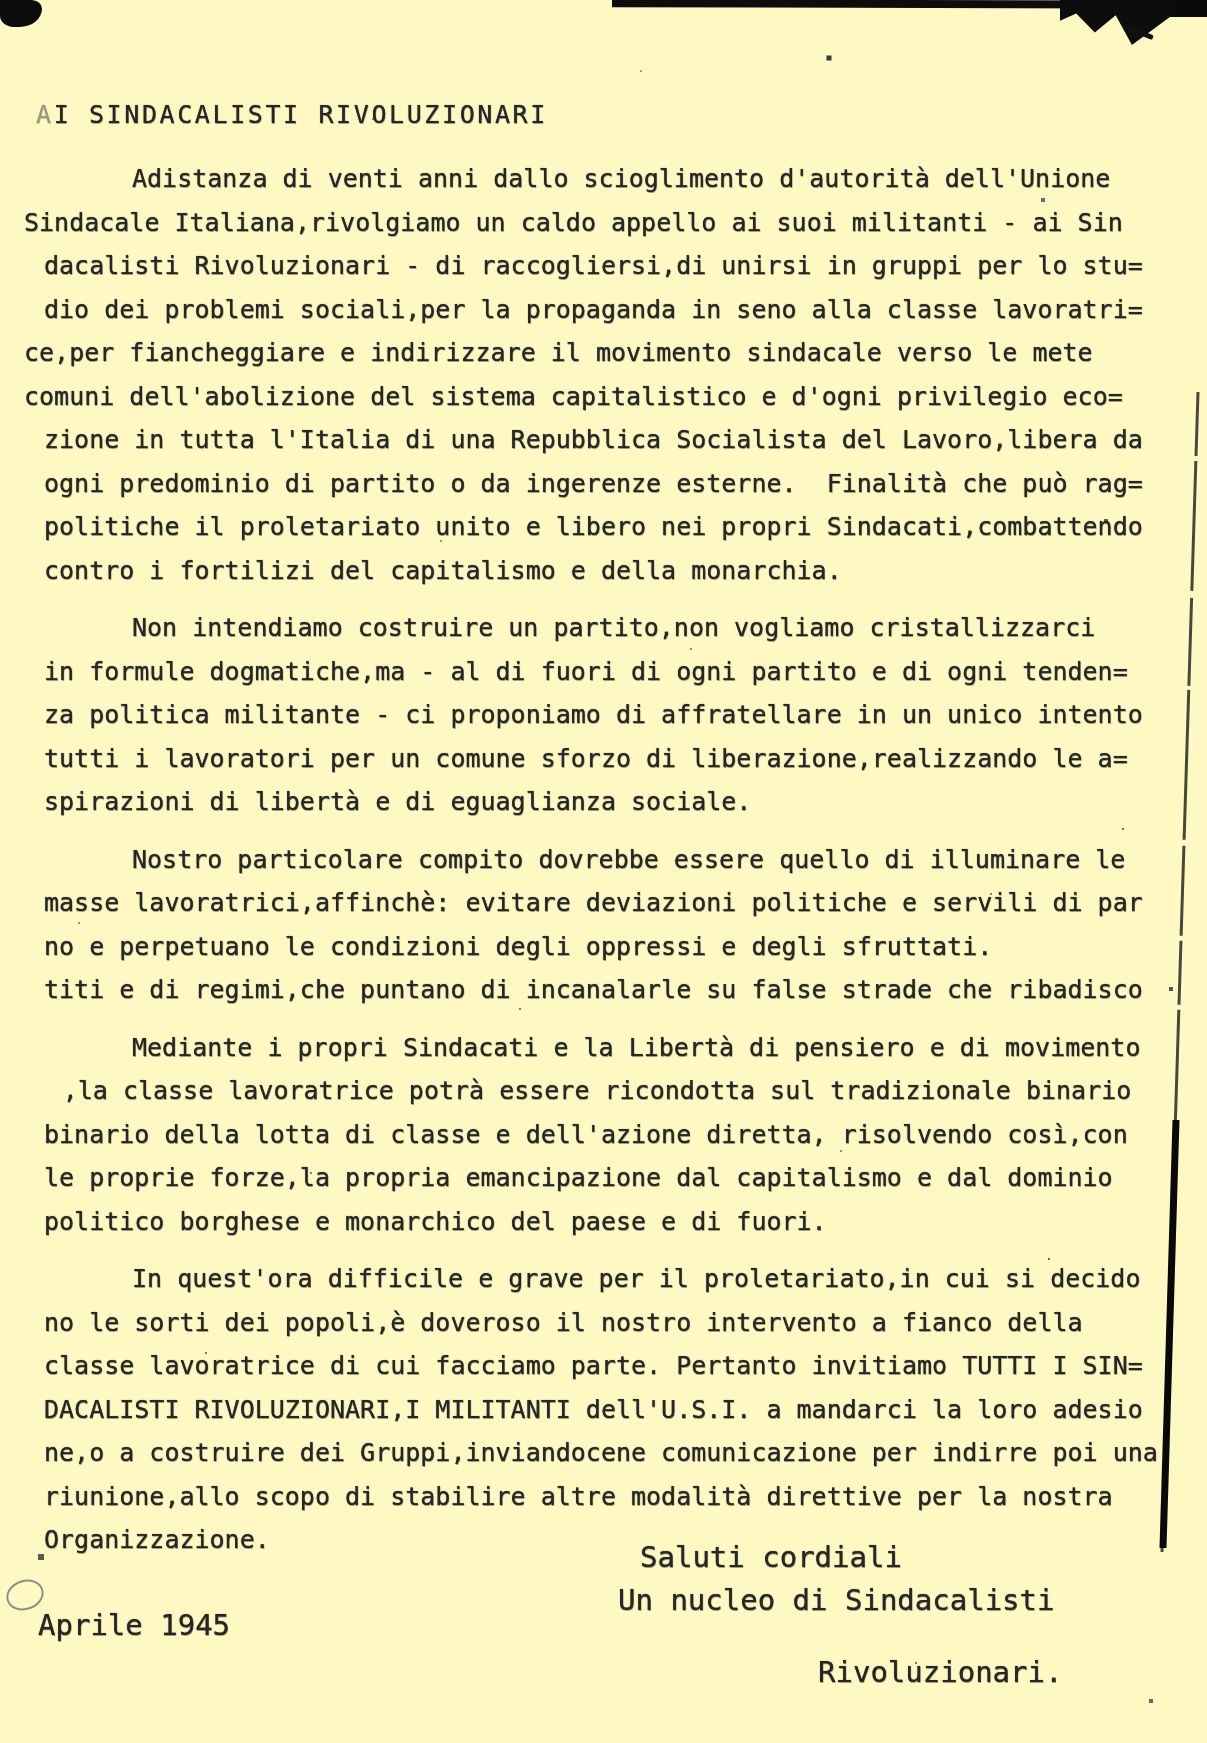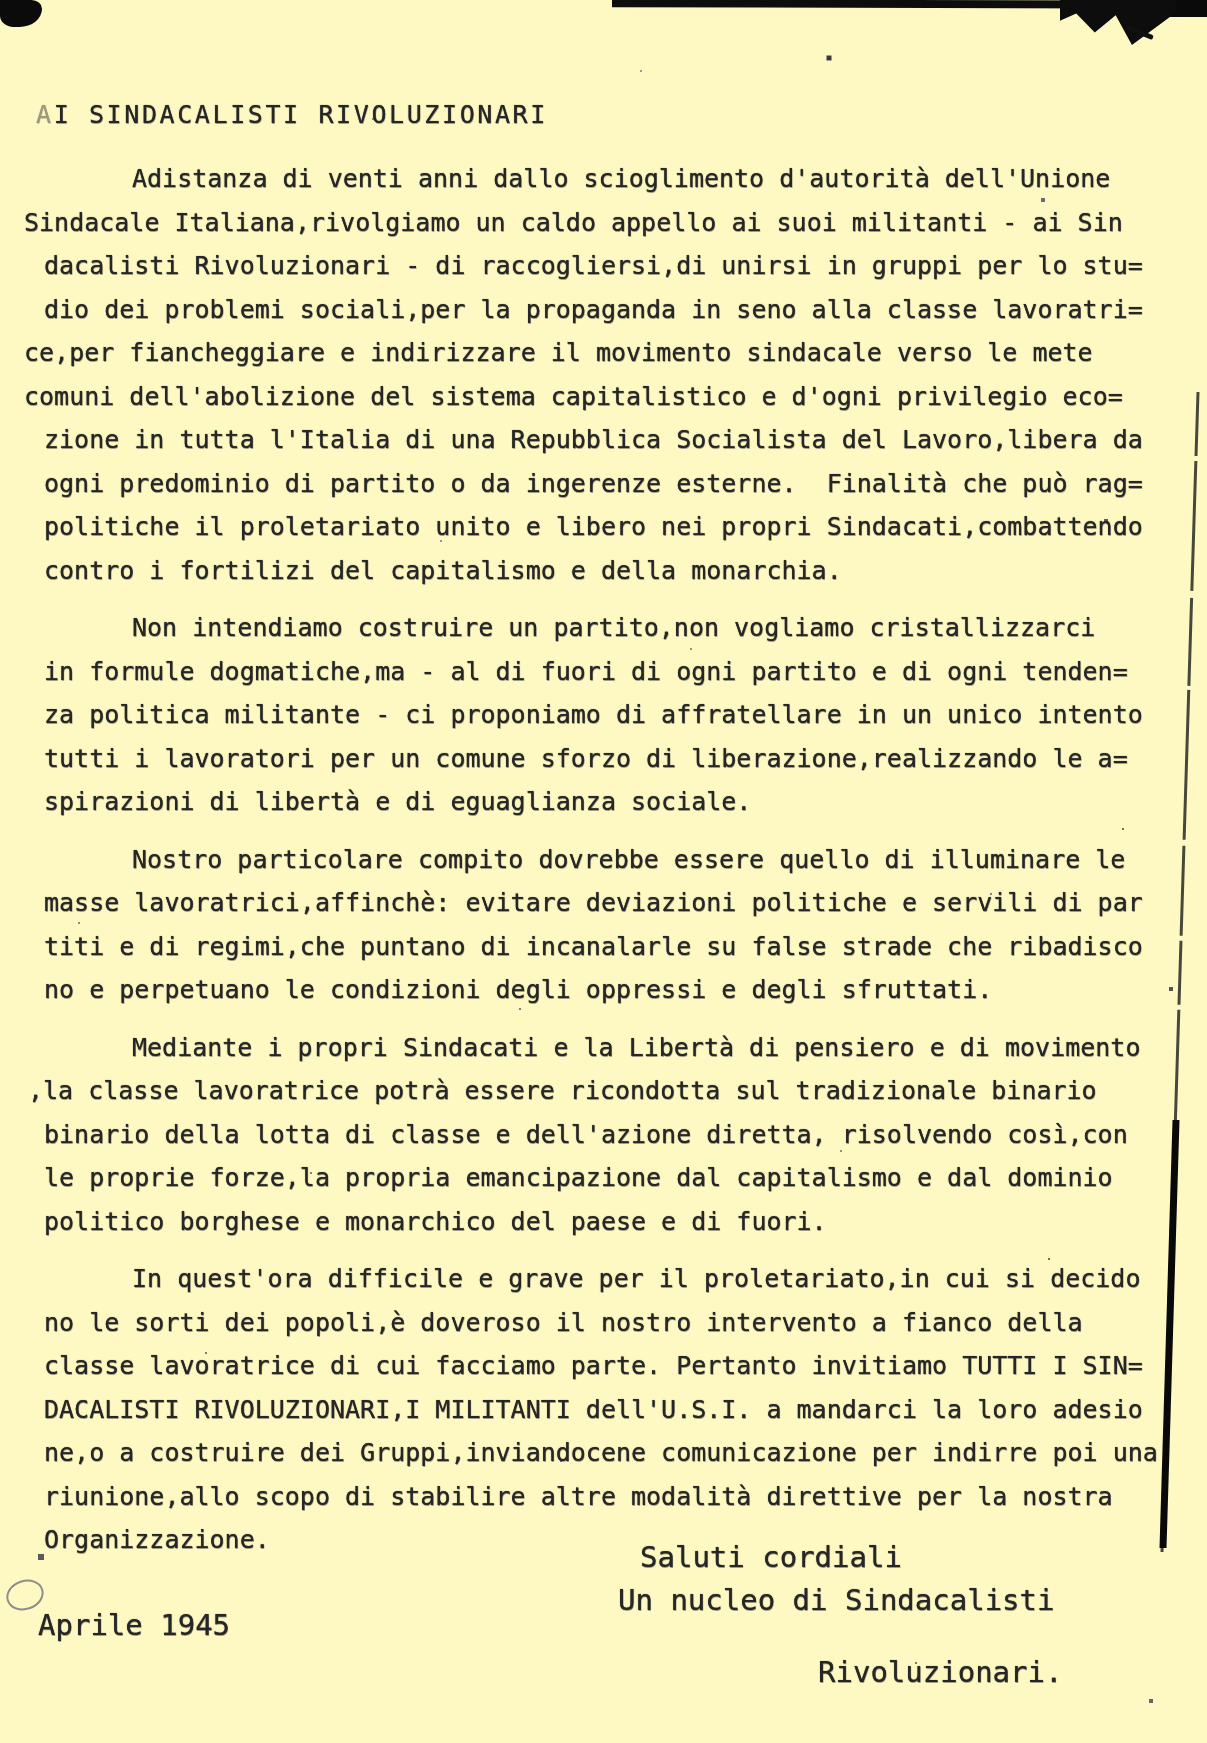--- a/index.html
+++ b/index.html
@@ -21,21 +21,21 @@
     position:absolute; left:30px; top:143px; width:1150px;
     font-size:25px; line-height:43.5px;
   }
   .para { margin:14px; }
   .para + .para { margin-top:6px; }
   .line { white-space:pre; height:43.5px; }
   .line.first { text-indent:88px; }
   .para:nth-child(1) .line:nth-child(2),
   .para:nth-child(1) .line:nth-child(5),
   .para:nth-child(1) .line:nth-child(6) { margin-left:-20px; }
-  .para:nth-child(4) .line:nth-child(2) { margin-left:-16px; }
+  .para:nth-child(4) .line:nth-child(2) { margin-left:-16px;text-align:center; }
 
   .heading, .doc-body, .closing {
     text-shadow: 0 0 1px rgba(25,25,25,.75), 0.5px 0.6px 0.5px rgba(50,50,50,.4);
     filter: blur(0.35px);
   }
   .closing { position:absolute; font-size:29px; white-space:pre; }
   .salutation { left:640px; top:1540px; }
   .sig1 { left:618px; top:1583px; }
   .sig2 { left:818px; top:1610px;margin-top:45px; }
   .doc-date { left:38px; top:1608px; }
@@ -102,22 +102,22 @@
     <div class="para">
         <div class="line first">Non intendiamo costruire un partito,non vogliamo cristallizzarci</div>
         <div class="line">in formule dogmatiche,ma - al di fuori di ogni partito e di ogni tenden=</div>
         <div class="line">za politica militante - ci proponiamo di affratellare in un unico intento</div>
         <div class="line">tutti i lavoratori per un comune sforzo di liberazione,realizzando le a=</div>
         <div class="line">spirazioni di libertà e di eguaglianza sociale.</div>
       </div>
     <div class="para">
         <div class="line first">Nostro particolare compito dovrebbe essere quello di illuminare le</div>
         <div class="line">masse lavoratrici,affinchè: evitare deviazioni politiche e servili di par</div>
+        <div class="line">no e perpetuano le condizioni degli oppressi e degli sfruttati.</div>
         <div class="line">titi e di regimi,che puntano di incanalarle su false strade che ribadisco</div>
-        <div class="line">no e perpetuano le condizioni degli oppressi e degli sfruttati.</div>
       </div>
     <div class="para">
         <div class="line first">Mediante i propri Sindacati e la Libertà di pensiero e di movimento</div>
         <div class="line">,la classe lavoratrice potrà essere ricondotta sul tradizionale binario</div>
         <div class="line">binario della lotta di classe e dell'azione diretta, risolvendo così,con</div>
         <div class="line">le proprie forze,la propria emancipazione dal capitalismo e dal dominio</div>
         <div class="line">politico borghese e monarchico del paese e di fuori.</div>
       </div>
     <div class="para">
         <div class="line first">In quest'ora difficile e grave per il proletariato,in cui si decido</div>

